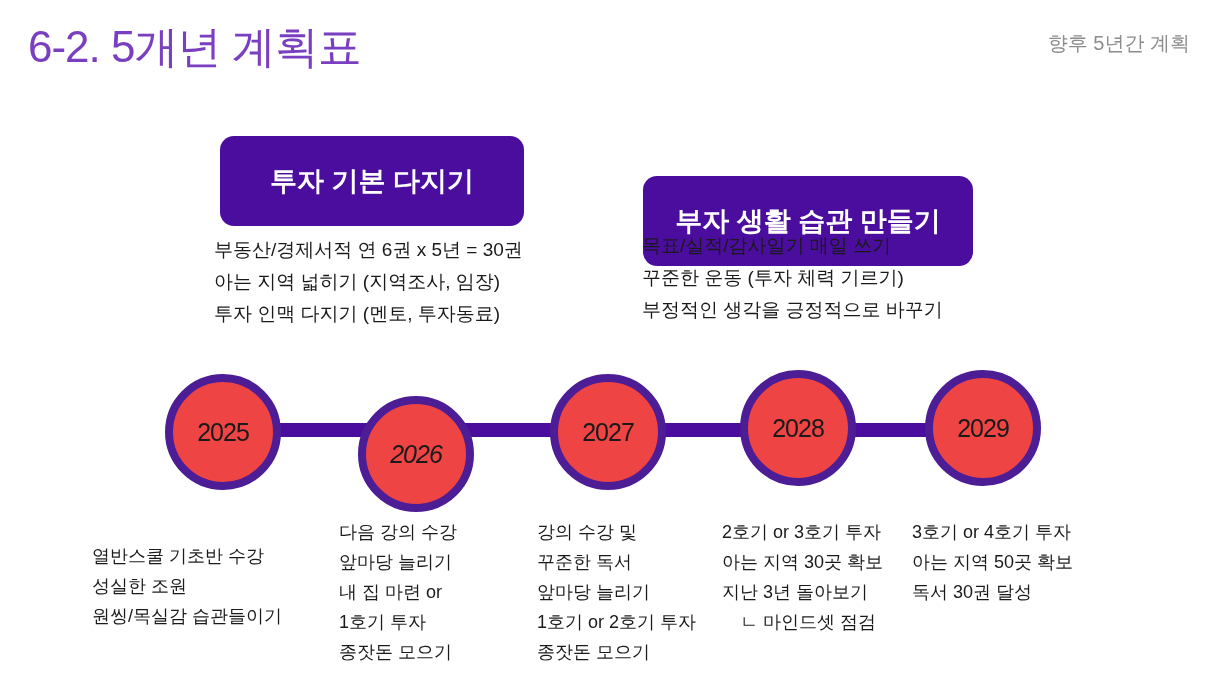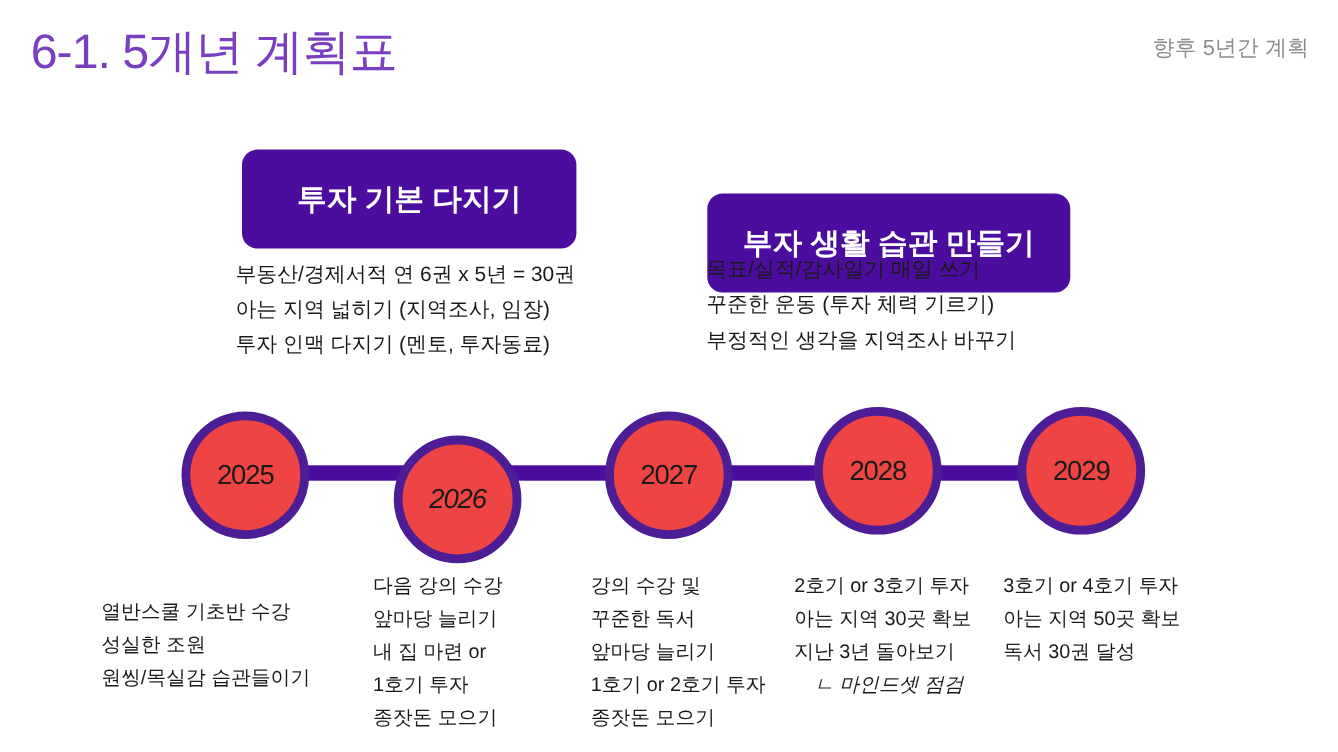--- a/index.html
+++ b/index.html
@@ -46,51 +46,51 @@
     font-size:25px;color:#1a1a1a;letter-spacing:-1px;font-weight:400;
   }
   .c1{left:165px;top:374px;}
   .c2{left:358px;top:396px;font-style:italic;}
   .c3{left:550px;top:374px;}
   .c4{left:740px;top:370px;}
   .c5{left:925px;top:370px;text-align:right;}
 
   .plan-column{position:absolute;top:517px;font-size:18px;color:#1a1a1a;}
   .plan-column .line{height:30px;line-height:30px;white-space:nowrap;}
-  .plan-column .line.indent{padding-left:18px;font-style:italic;}
+  .plan-column .line.indent{padding-left:18px;}
   .col1{left:92px;margin-top:24px;}
   .col2{left:339px;}
   .col3{left:537px;}
   .col4{left:722px;}
   .col5{left:912px;}
 </style>
 </head>
 <body>
 
 <div class="slide">
 
-  <div class="page-title">6-1. 5개년 계획표</div>
+  <div class="page-title">6-2. 5개년 계획표</div>
   <div class="header-note">향후 5년간 계획</div>
 
   <div class="header-box box1">
     <span>투자 기본 다지기</span>
   </div>
   <div class="header-box box2">
     <span>부자 생활 습관 만들기</span>
   </div>
 
   <div class="bullet-group group1">
     <div class="line">부동산/경제서적 연 6권 x 5년 = 30권</div>
     <div class="line">아는 지역 넓히기 (지역조사, 임장)</div>
     <div class="line">투자 인맥 다지기 (멘토, 투자동료)</div>
   </div>
   <div class="bullet-group group2">
     <div class="line">목표/실적/감사일기 매일 쓰기</div>
     <div class="line">꾸준한 운동 (투자 체력 기르기)</div>
-    <div class="line">부정적인 생각을 지역조사 바꾸기</div>
+    <div class="line">부정적인 생각을 긍정적으로 바꾸기</div>
   </div>
 
   <div class="timeline-bar"></div>
 
   <div class="year-circle c1">
     <span class="year">2025</span>
   </div>
   <div class="year-circle c2">
     <span class="year">2026</span>
   </div>

